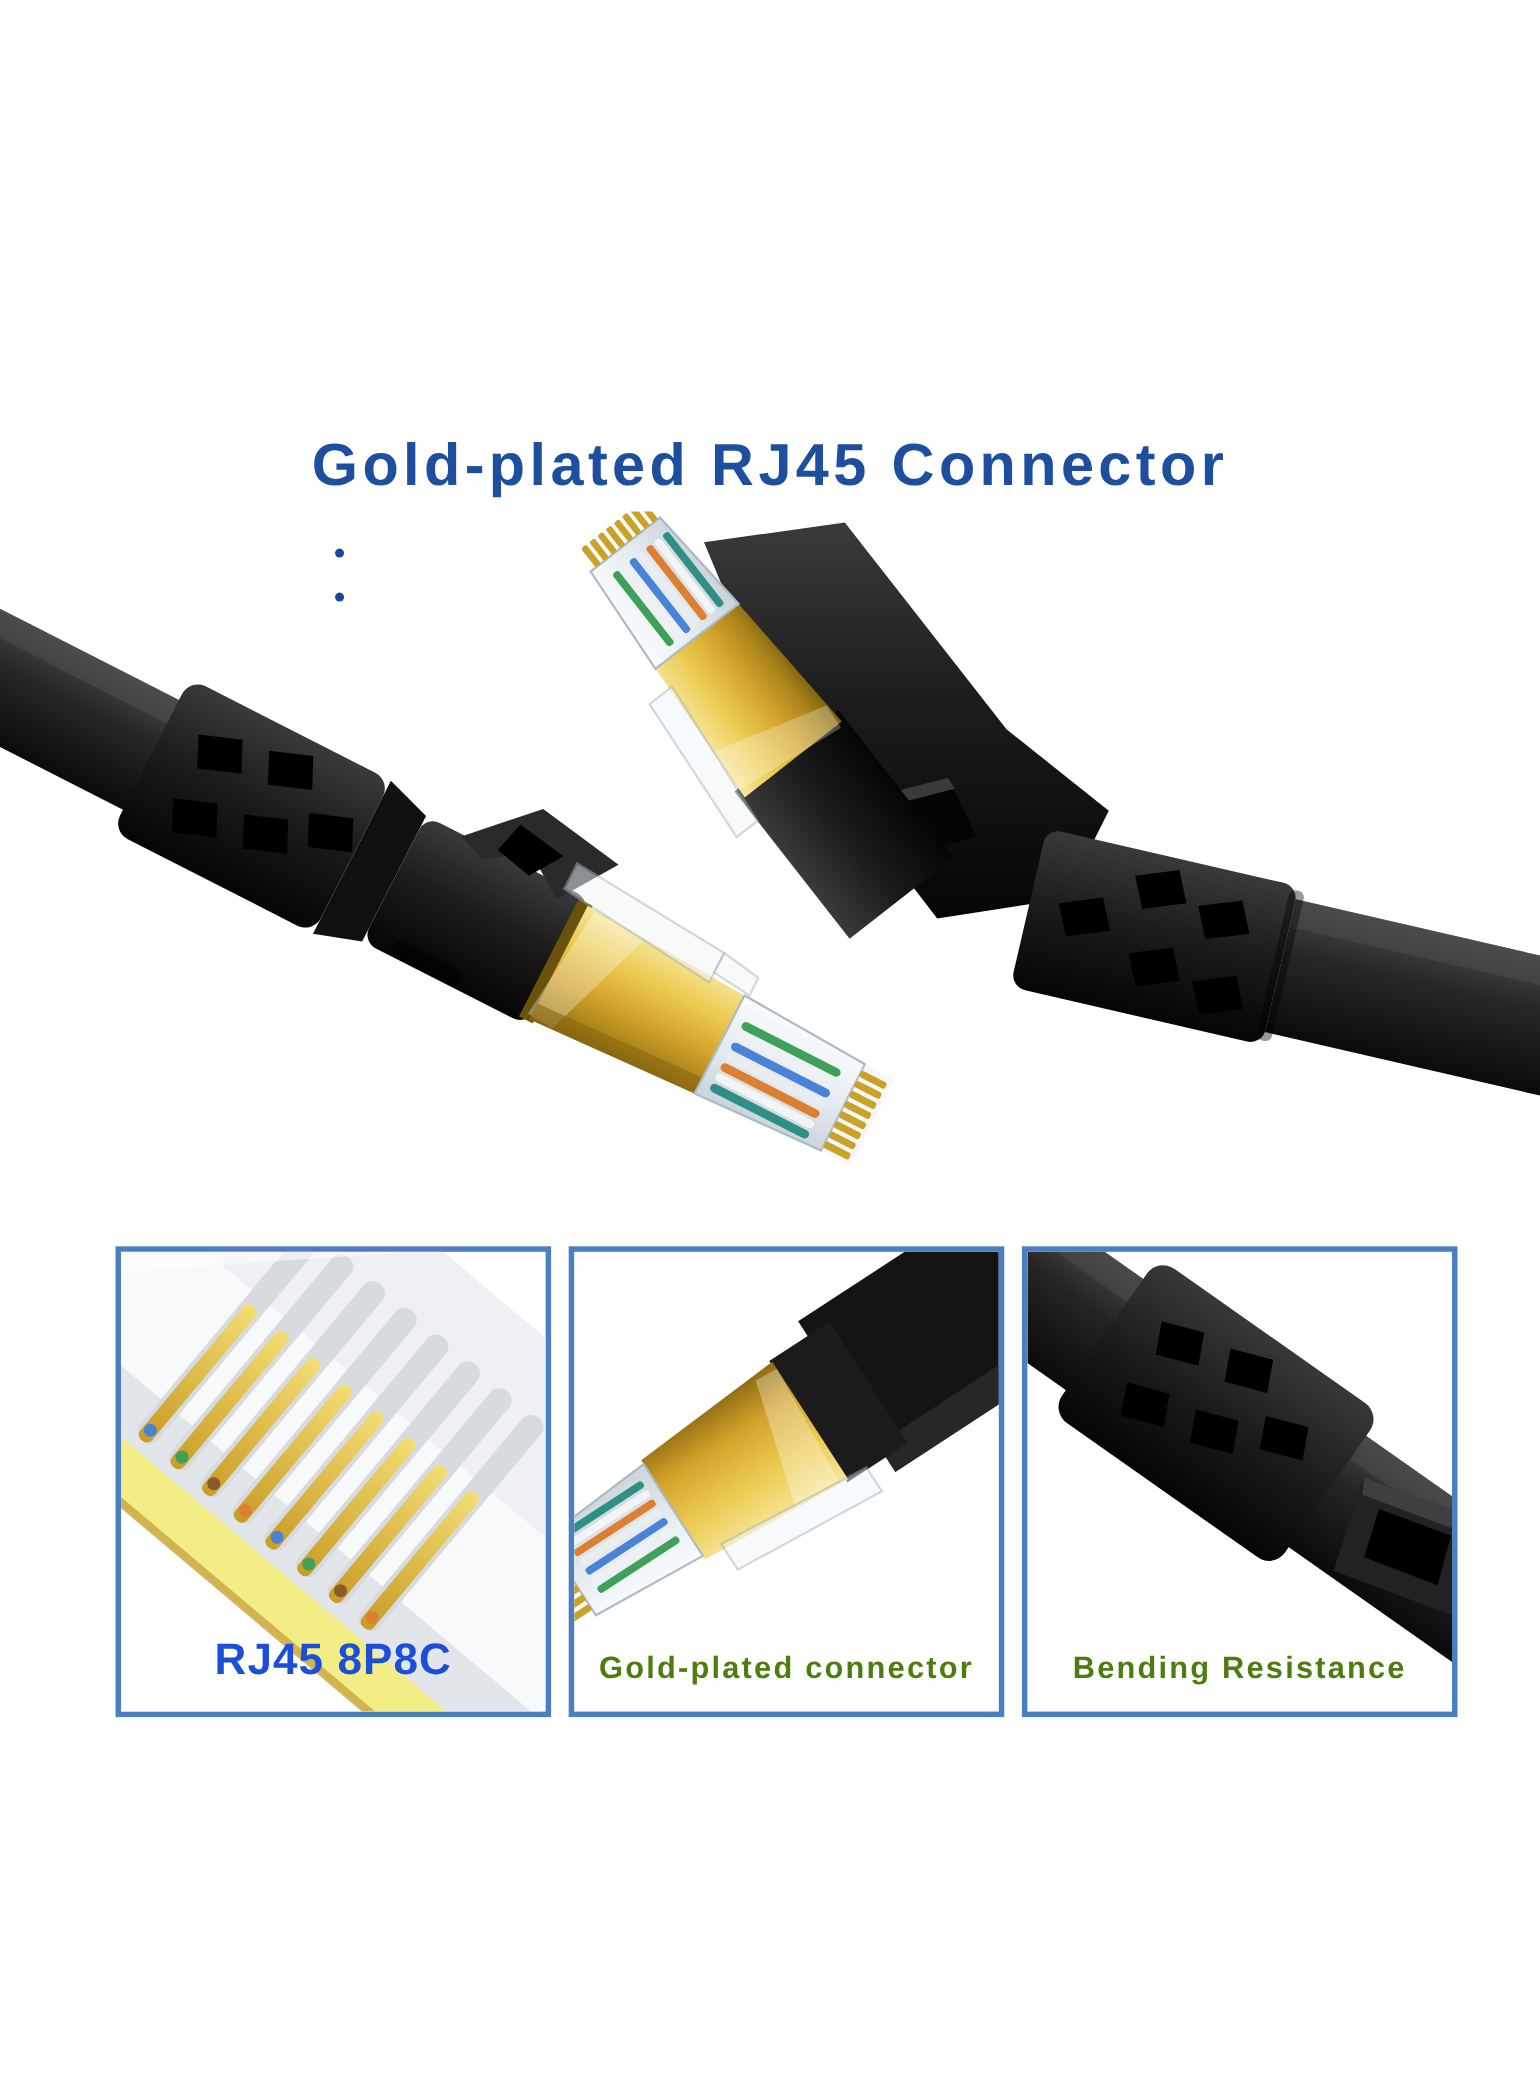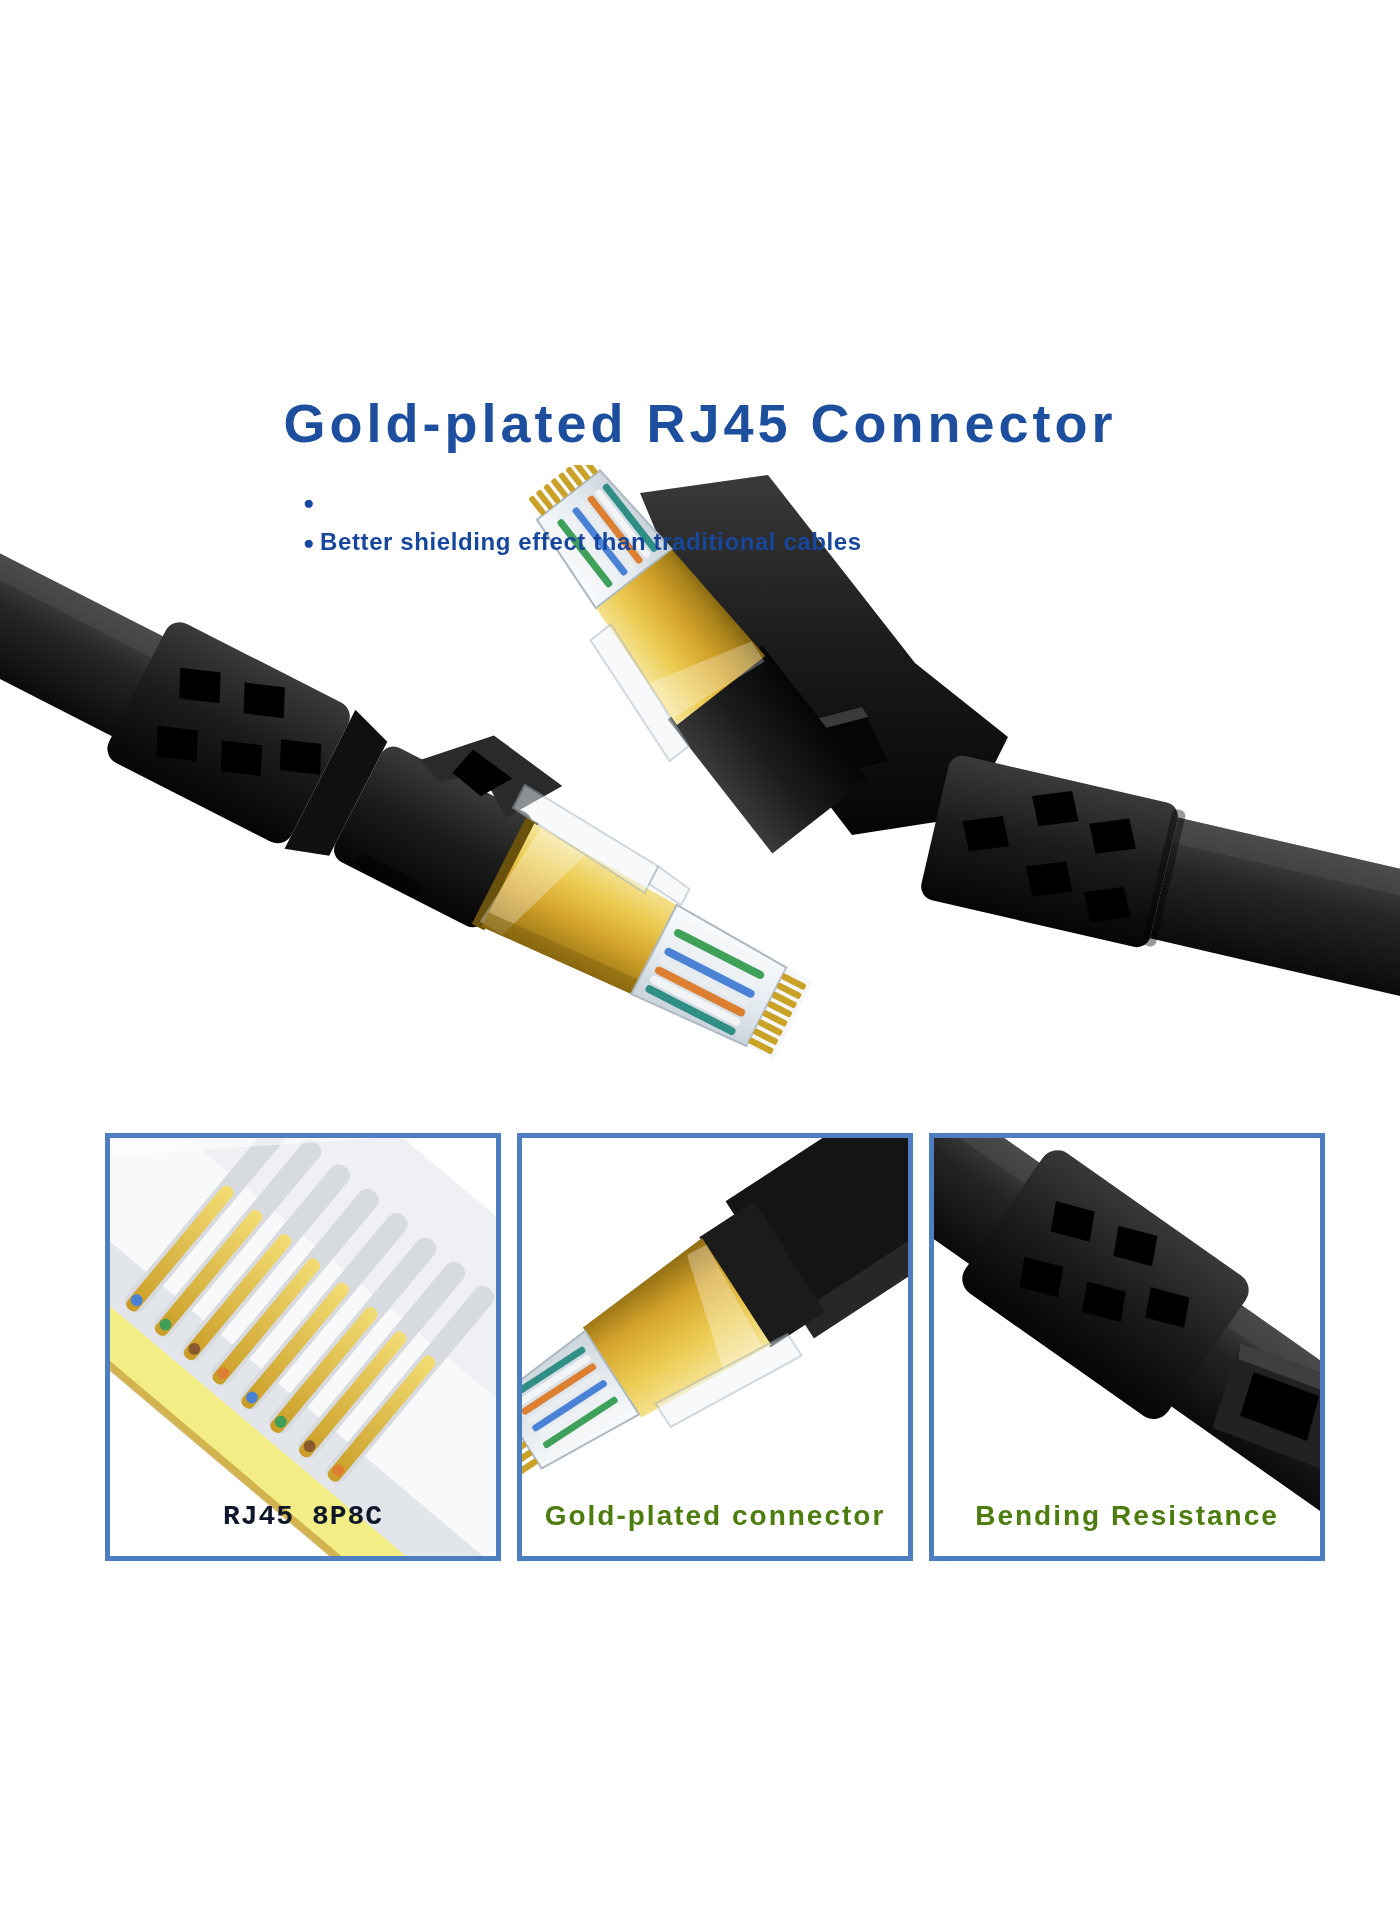--- a/index.html
+++ b/index.html
@@ -19,36 +19,35 @@
   .hero svg{display:block;width:100%;height:100%;}
 
   
   .boxes{position:absolute;top:1133px;left:105px;width:1220px;display:flex;gap:16px;z-index:2;}
   .box{position:relative;margin:0;width:396px;height:428px;box-sizing:border-box;
        border:5px solid #4d7fc0;background:#ffffff;overflow:hidden;}
   .photo{position:absolute;left:0;top:0;right:0;bottom:0;}
   .photo svg{display:block;width:100%;height:100%;}
   .cap{position:absolute;left:0;right:0;bottom:24px;margin:0;text-align:center;
        color:#4d7c0f;font-weight:700;white-space:nowrap;}
-  .cap-lg{font-size:28px;letter-spacing:1px;color:#0f172a;font-family:Liberation Mono, monospace;}
+  .cap-lg{font-size:40px;letter-spacing:1px;color:#1d4ed8;}
   .cap-md{font-size:28px;letter-spacing:2px;}
 </style>
 </head>
 <body>
 
 <div class="page">
 
   <h1 class="title">Gold-plated RJ45 Connector</h1>
   <ul class="features">
     <li class="feat">
       <span class="dot">●</span>
     </li>
     <li class="feat">
       <span class="dot">●</span>
-      <span>Better shielding effect than traditional cables</span>
     </li>
   </ul>
 
   <div class="hero">
     <svg viewBox="0 0 1400 670" preserveAspectRatio="none">
       <defs>
         <linearGradient id="hcable" x1="0" y1="0" x2="0" y2="1">
           <stop offset="0" stop-color="#4a4a4a"></stop>
             <stop offset="0.4" stop-color="#262626"></stop>
             <stop offset="1" stop-color="#0b0b0b"></stop>

